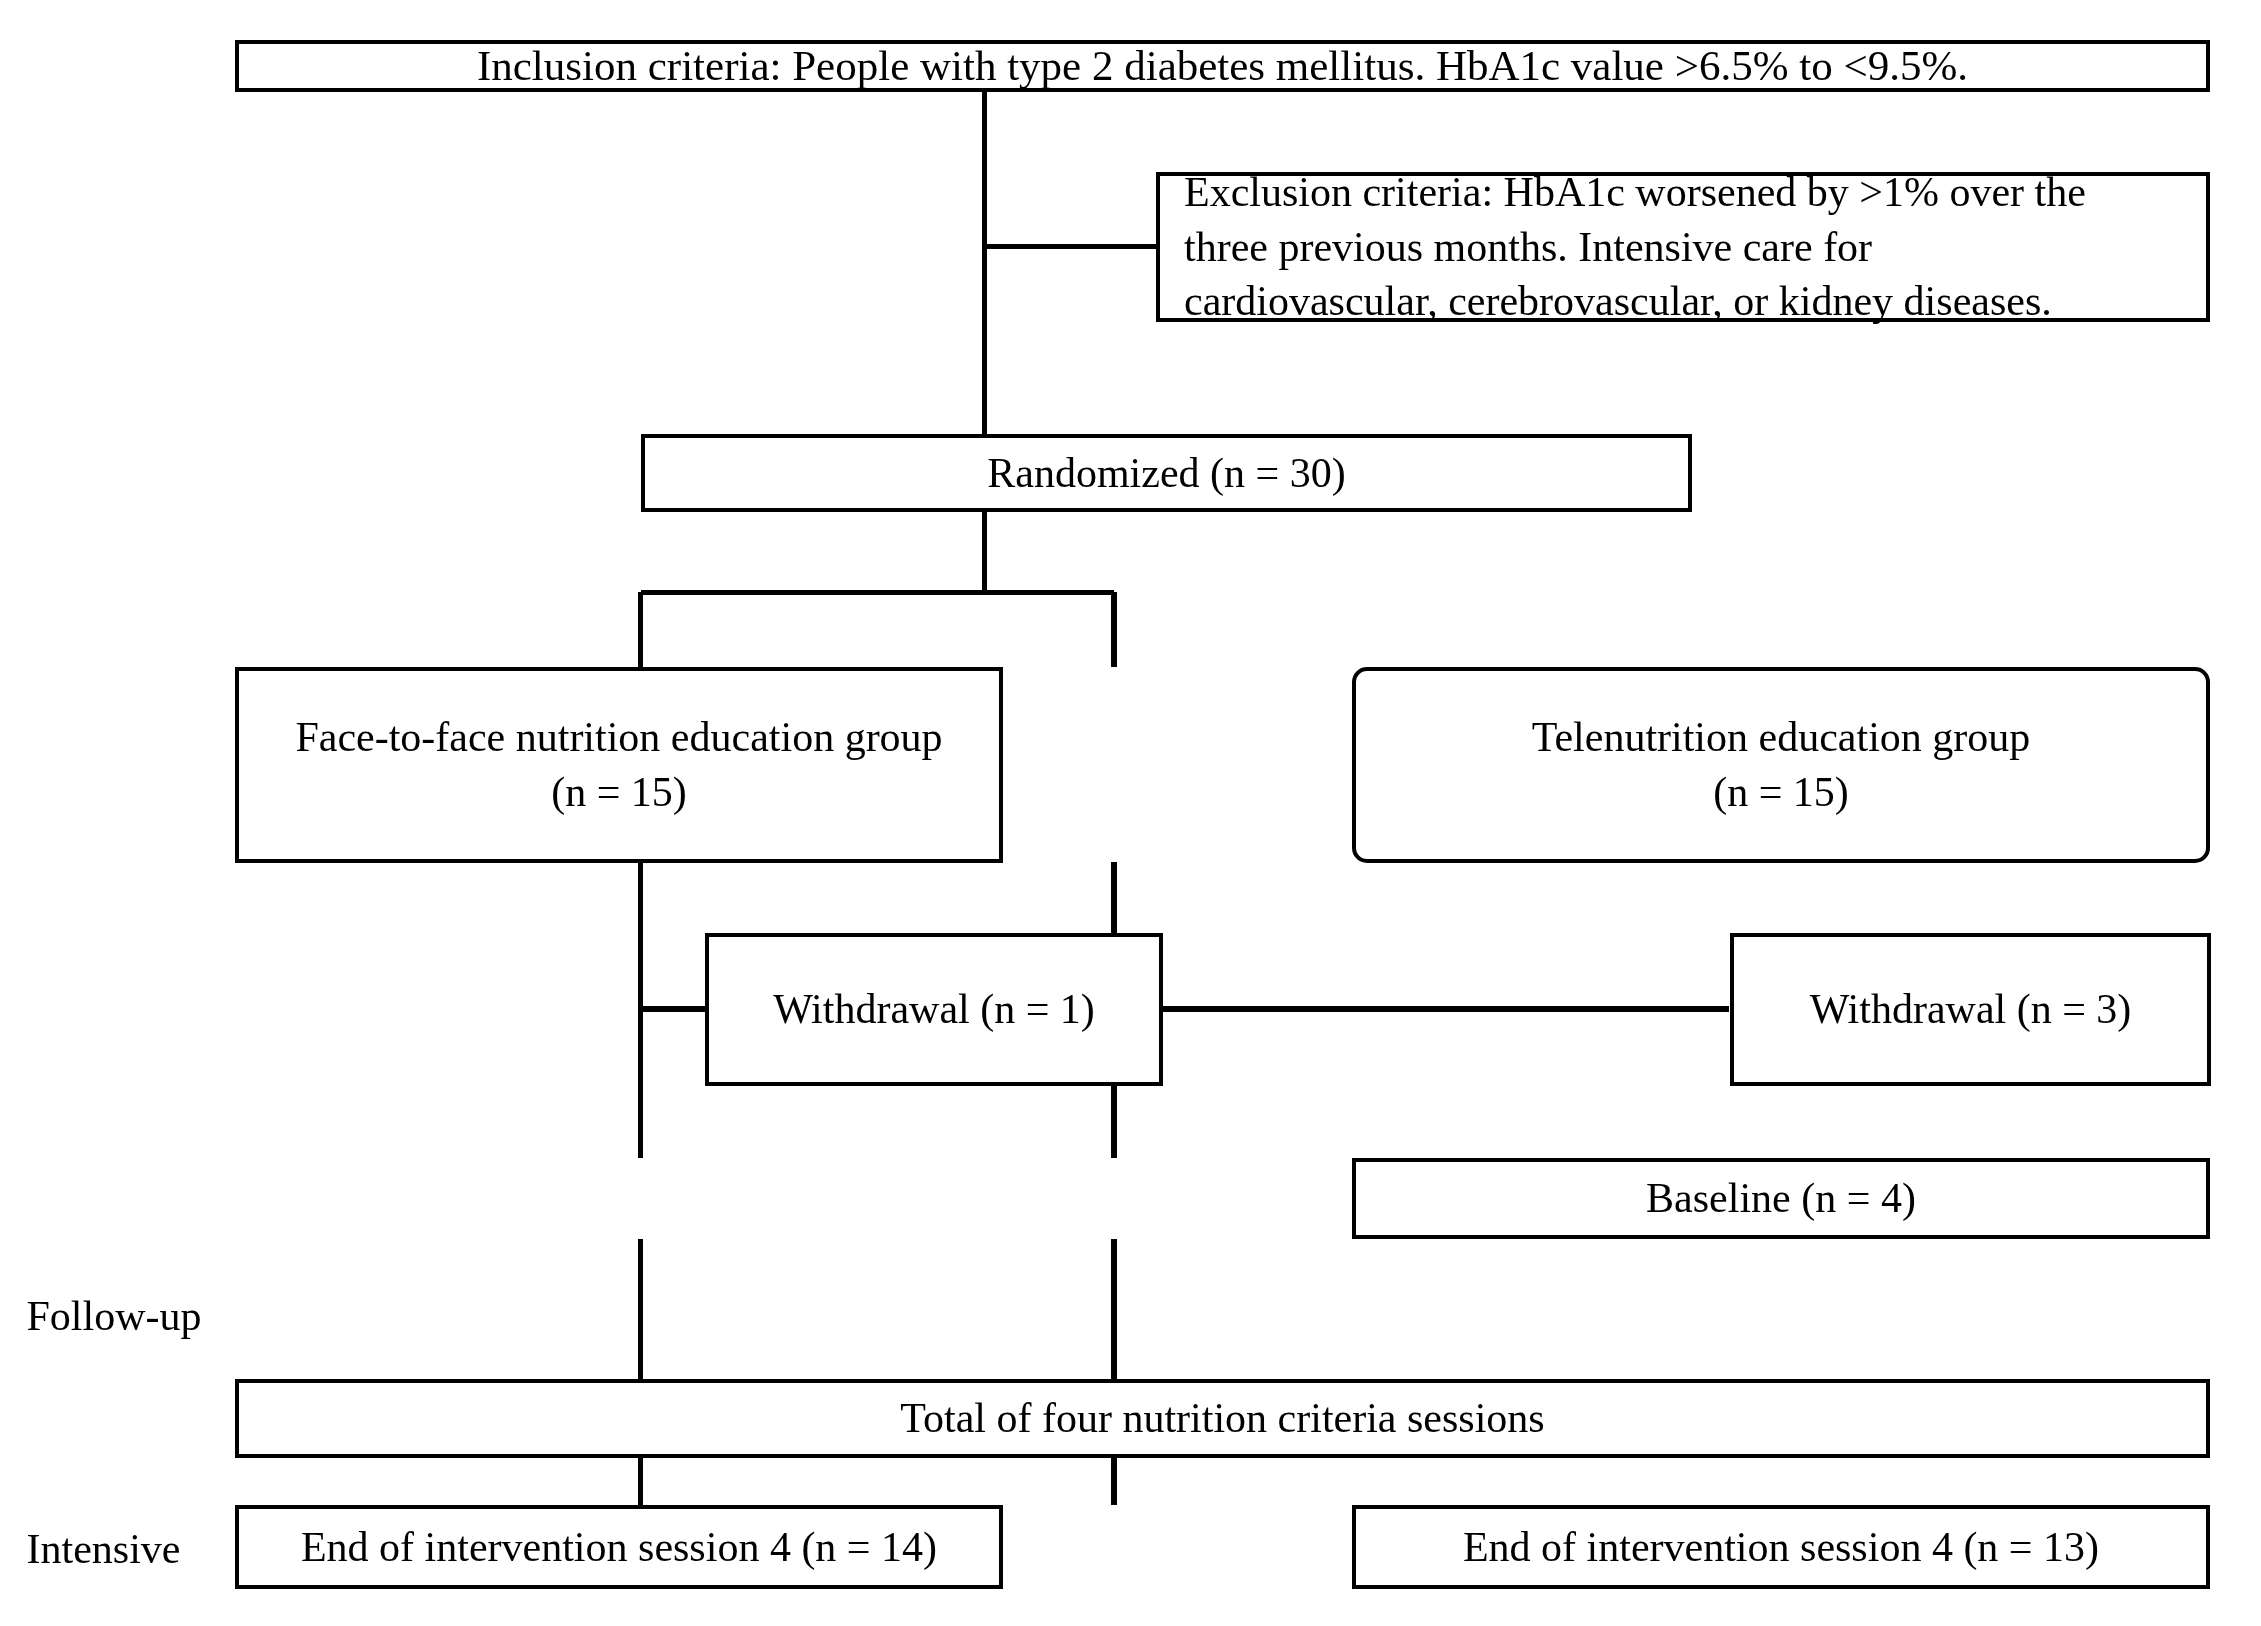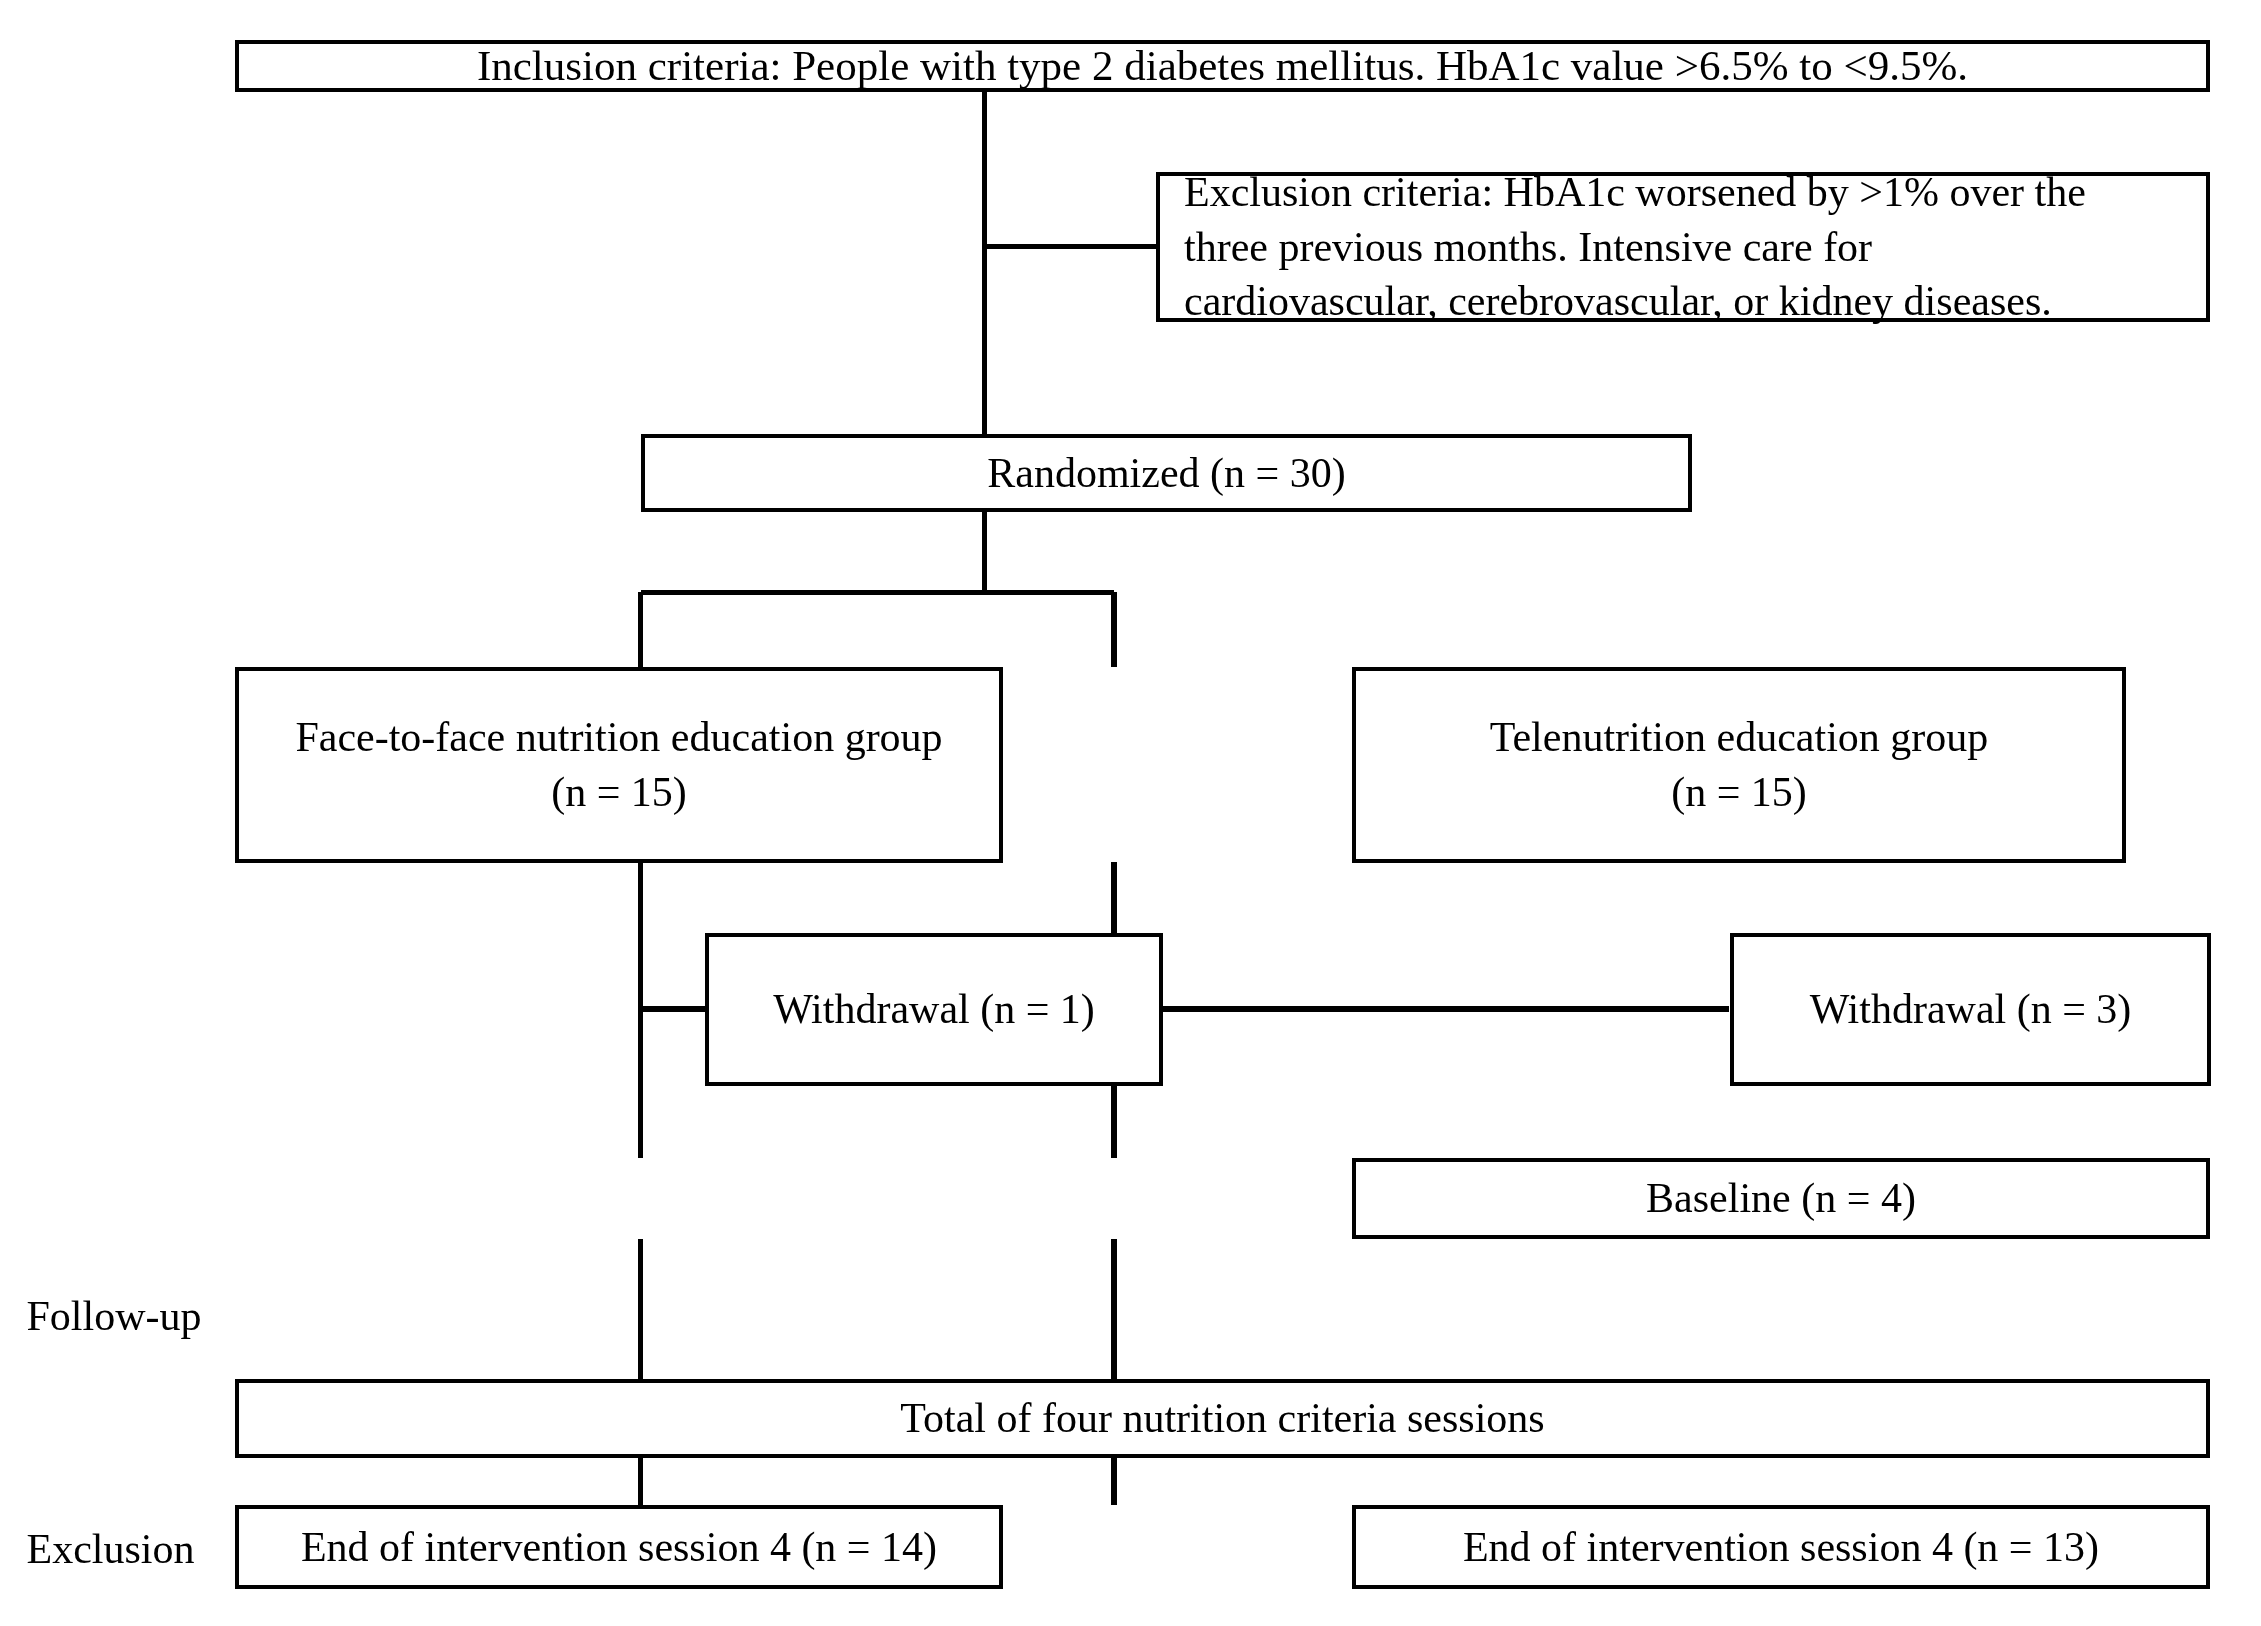--- a/index.html
+++ b/index.html
@@ -105,21 +105,21 @@
 
   <div class="node fs-body" style="left:641px; top:434px; width:1051px; height:78px;">
     <span class="txt">Randomized (n = 30)</span>
   </div>
 
   <div class="node fs-body" style="left:235px; top:667px; width:768px; height:196px;">
     <span class="txt">Face-to-face nutrition education group
 (n = 15)</span>
   </div>
 
-  <div class="node fs-body" style="left:1352px; top:667px; width:774px; height:196px;">
+  <div class="node fs-body" style="left:1352px; top:667px; width:858px; height:196px;border-radius:15px;">
     <span class="txt">Telenutrition education group
 (n = 15)</span>
   </div>
 
   <div class="node fs-body" style="left:705px; top:933px; width:458px; height:153px;">
     <span class="txt">Withdrawal (n = 1)</span>
   </div>
 
   <div class="node fs-body" style="left:1730px; top:933px; width:481px; height:153px;">
     <span class="txt">Withdrawal (n = 3)</span>
@@ -137,16 +137,16 @@
   <div class="node fs-body" style="left:235px; top:1505px; width:768px; height:84px;">
     <span class="txt">End of intervention session 4 (n = 14)</span>
   </div>
 
   <div class="node fs-body" style="left:1352px; top:1505px; width:858px; height:84px;">
     <span class="txt">End of intervention session 4 (n = 13)</span>
   </div>
 
   <div class="stage-label fs-body" style="left:26.5px; top:1295px;">Follow-up</div>
 
-  <div class="stage-label fs-body" style="left:26.5px; top:1528px;">Exclusion</div>
+  <div class="stage-label fs-body" style="left:26.5px; top:1528px;">Intensive</div>
 
 </div>
 
 
 </body></html>

